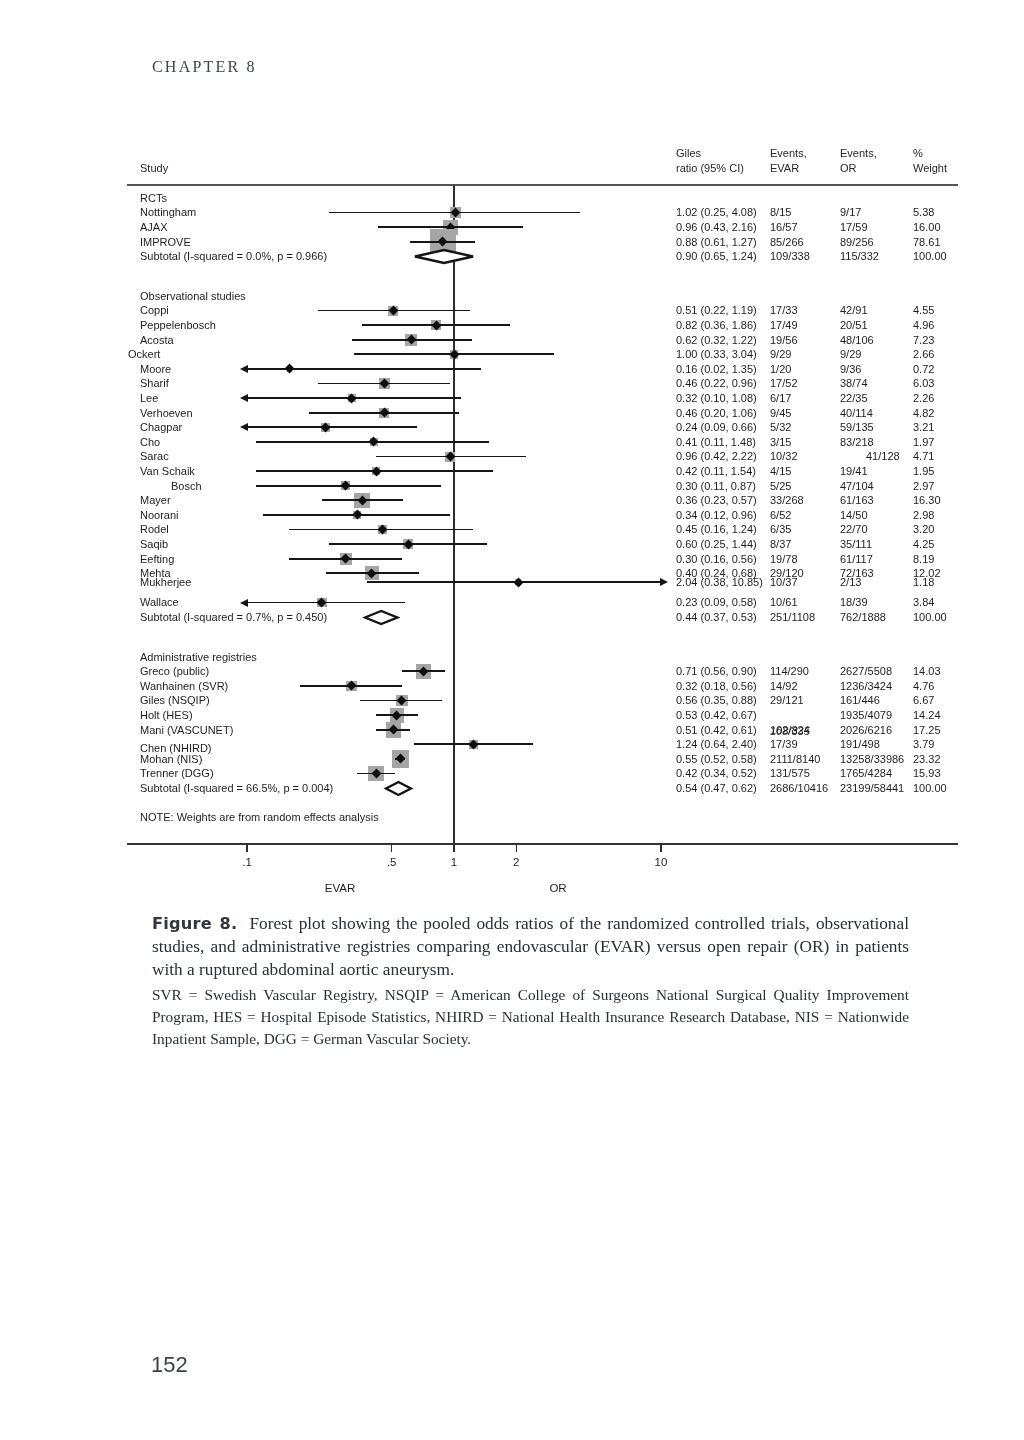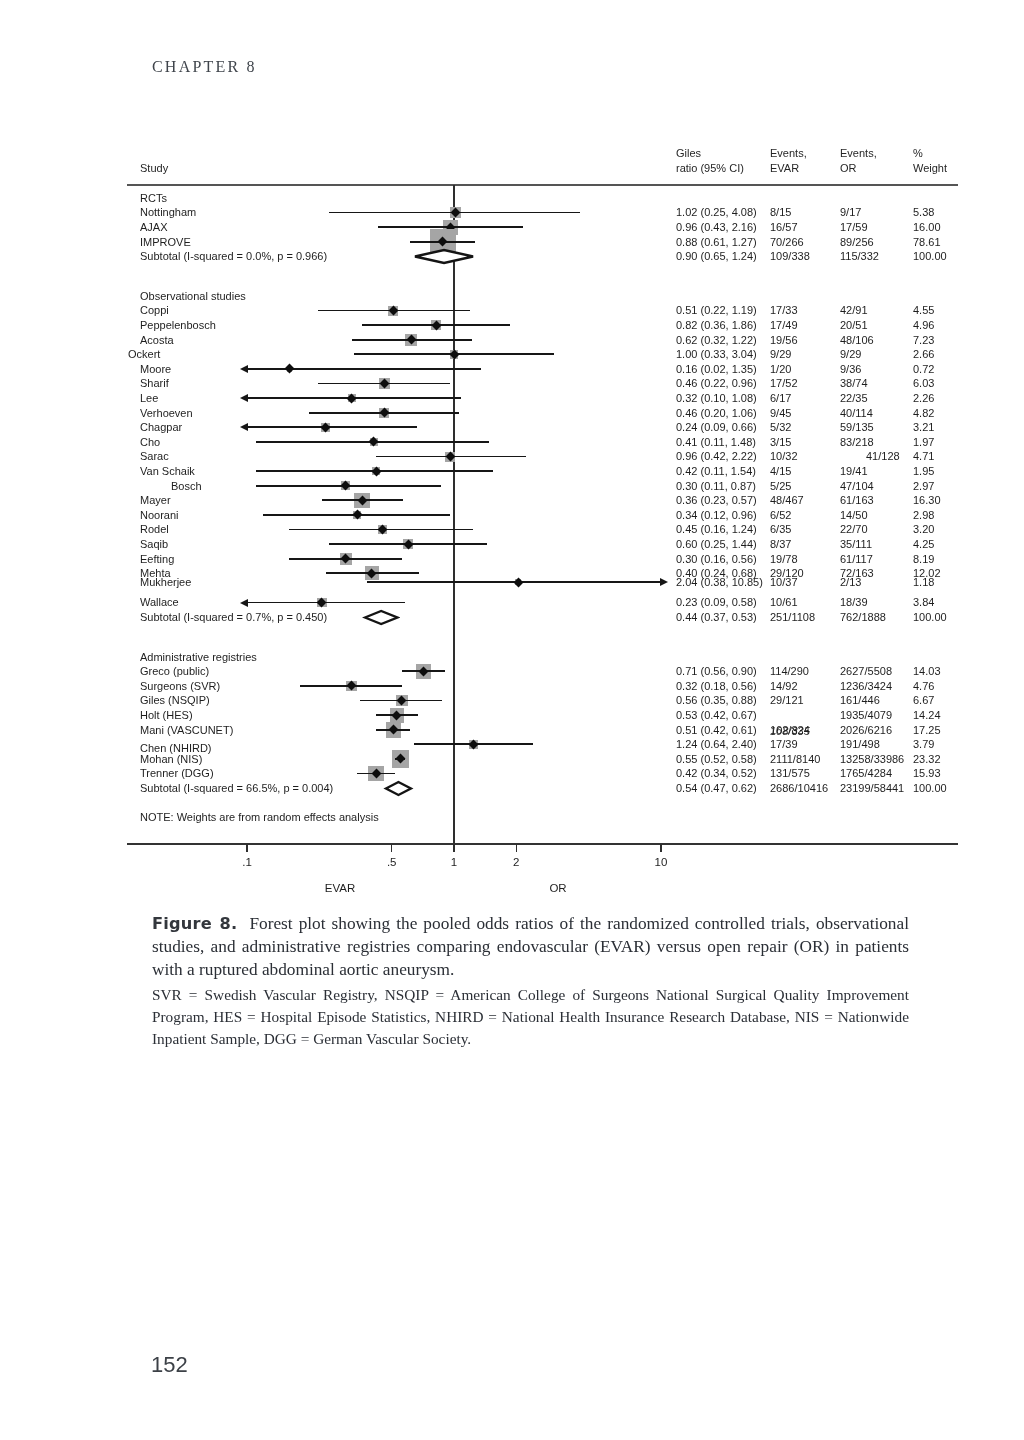--- a/index.html
+++ b/index.html
@@ -106,21 +106,21 @@
           <div class="rowtext" style="left: 643px; top: 0px;">16/57</div>
           <div class="rowtext" style="left: 713px; top: 0px;">17/59</div>
           <div class="rowtext" style="left: 786px; top: 0px;">16.00</div>
         </div>
         <div class="row" style="top: 94.5px; height: 14.6px;">
           <div class="rowtext" style="left: 13px; top: 0px;">IMPROVE</div>
           <div class="w-box" style="left: 302.508px; top: -5.7px; width: 26px; height: 26px;"></div>
           <div class="ci-line" style="left: 282.563px; top: 6.4px; width: 65.9241px;"></div>
           <div class="p-mark" style="left: 312.008px; top: 3.8px; width: 7px; height: 7px;"></div>
           <div class="rowtext" style="left: 549px; top: 0px;">0.88 (0.61, 1.27)</div>
-          <div class="rowtext" style="left: 643px; top: 0px;">70/266</div>
+          <div class="rowtext" style="left: 643px; top: 0px;">85/266</div>
           <div class="rowtext" style="left: 713px; top: 0px;">89/256</div>
           <div class="rowtext" style="left: 786px; top: 0px;">78.61</div>
         </div>
         <div class="row" style="top: 109.1px; height: 14.6px;">
           <div class="rowtext" style="left: 13px; top: 0px;">Subtotal  (I-squared = 0.0%, p = 0.966)</div>
           <svg width="64.06522400351156" height="17" class="sub-diamond" style="left: 285.273px; top: -1.2px;">
             <polygon points="3,8.5 32.03261200175578,2 61.06522400351156,8.5 32.03261200175578,15" fill="#ffffff" stroke="#141414" stroke-width="2.4"></polygon>
           </svg>
           <div class="rowtext" style="left: 549px; top: 0px;">0.90 (0.65, 1.24)</div>
           <div class="rowtext" style="left: 643px; top: 0px;">109/338</div>
@@ -262,21 +262,21 @@
           <div class="rowtext" style="left: 643px; top: 0px;">5/25</div>
           <div class="rowtext" style="left: 713px; top: 0px;">47/104</div>
           <div class="rowtext" style="left: 786px; top: 0px;">2.97</div>
         </div>
         <div class="row" style="top: 353.1px; height: 14.6px;">
           <div class="rowtext" style="left: 13px; top: 0px;">Mayer</div>
           <div class="w-box" style="left: 227.46px; top: -0.394492px; width: 15.389px; height: 15.389px;"></div>
           <div class="ci-line" style="left: 194.878px; top: 6.4px; width: 81.5884px;"></div>
           <div class="p-mark" style="left: 231.655px; top: 3.8px; width: 7px; height: 7px;"></div>
           <div class="rowtext" style="left: 549px; top: 0px;">0.36 (0.23, 0.57)</div>
-          <div class="rowtext" style="left: 643px; top: 0px;">48/467</div>
+          <div class="rowtext" style="left: 643px; top: 0px;">33/268</div>
           <div class="rowtext" style="left: 713px; top: 0px;">61/163</div>
           <div class="rowtext" style="left: 786px; top: 0px;">16.30</div>
         </div>
         <div class="row" style="top: 367.7px; height: 14.6px;">
           <div class="rowtext" style="left: 13px; top: 0px;">Noorani</div>
           <div class="w-box" style="left: 225.649px; top: 2.93294px; width: 8.73413px; height: 8.73413px;"></div>
           <div class="ci-line" style="left: 136.391px; top: 6.4px; width: 186.94px;"></div>
           <div class="p-mark" style="left: 226.516px; top: 3.8px; width: 7px; height: 7px;"></div>
           <div class="rowtext" style="left: 549px; top: 0px;">0.34 (0.12, 0.96)</div>
           <div class="rowtext" style="left: 643px; top: 0px;">6/52</div>
@@ -362,21 +362,21 @@
           <div class="rowtext" style="left: 13px; top: 0px;">Greco (public)</div>
           <div class="w-box" style="left: 288.891px; top: -0.0193072px; width: 14.6386px; height: 14.6386px;"></div>
           <div class="ci-line" style="left: 274.875px; top: 6.4px; width: 42.6533px;"></div>
           <div class="p-mark" style="left: 292.71px; top: 3.8px; width: 7px; height: 7px;"></div>
           <div class="rowtext" style="left: 549px; top: 0px;">0.71 (0.56, 0.90)</div>
           <div class="rowtext" style="left: 643px; top: 0px;">114/290</div>
           <div class="rowtext" style="left: 713px; top: 0px;">2627/5508</div>
           <div class="rowtext" style="left: 786px; top: 0px;">14.03</div>
         </div>
         <div class="row" style="top: 538.7px; height: 14.6px;">
-          <div class="rowtext" style="left: 13px; top: 0px;">Surgeons (SVR)</div>
+          <div class="rowtext" style="left: 13px; top: 0px;">Wanhainen (SVR)</div>
           <div class="w-box" style="left: 219.461px; top: 2.19511px; width: 10.2098px; height: 10.2098px;"></div>
           <div class="ci-line" style="left: 172.841px; top: 6.4px; width: 102.034px;"></div>
           <div class="p-mark" style="left: 221.066px; top: 3.8px; width: 7px; height: 7px;"></div>
           <div class="rowtext" style="left: 549px; top: 0px;">0.32 (0.18, 0.56)</div>
           <div class="rowtext" style="left: 643px; top: 0px;">14/92</div>
           <div class="rowtext" style="left: 713px; top: 0px;">1236/3424</div>
           <div class="rowtext" style="left: 786px; top: 0px;">4.76</div>
         </div>
         <div class="row" style="top: 553.3px; height: 14.6px;">
           <div class="rowtext" style="left: 13px; top: 0px;">Giles (NSQIP)</div>

